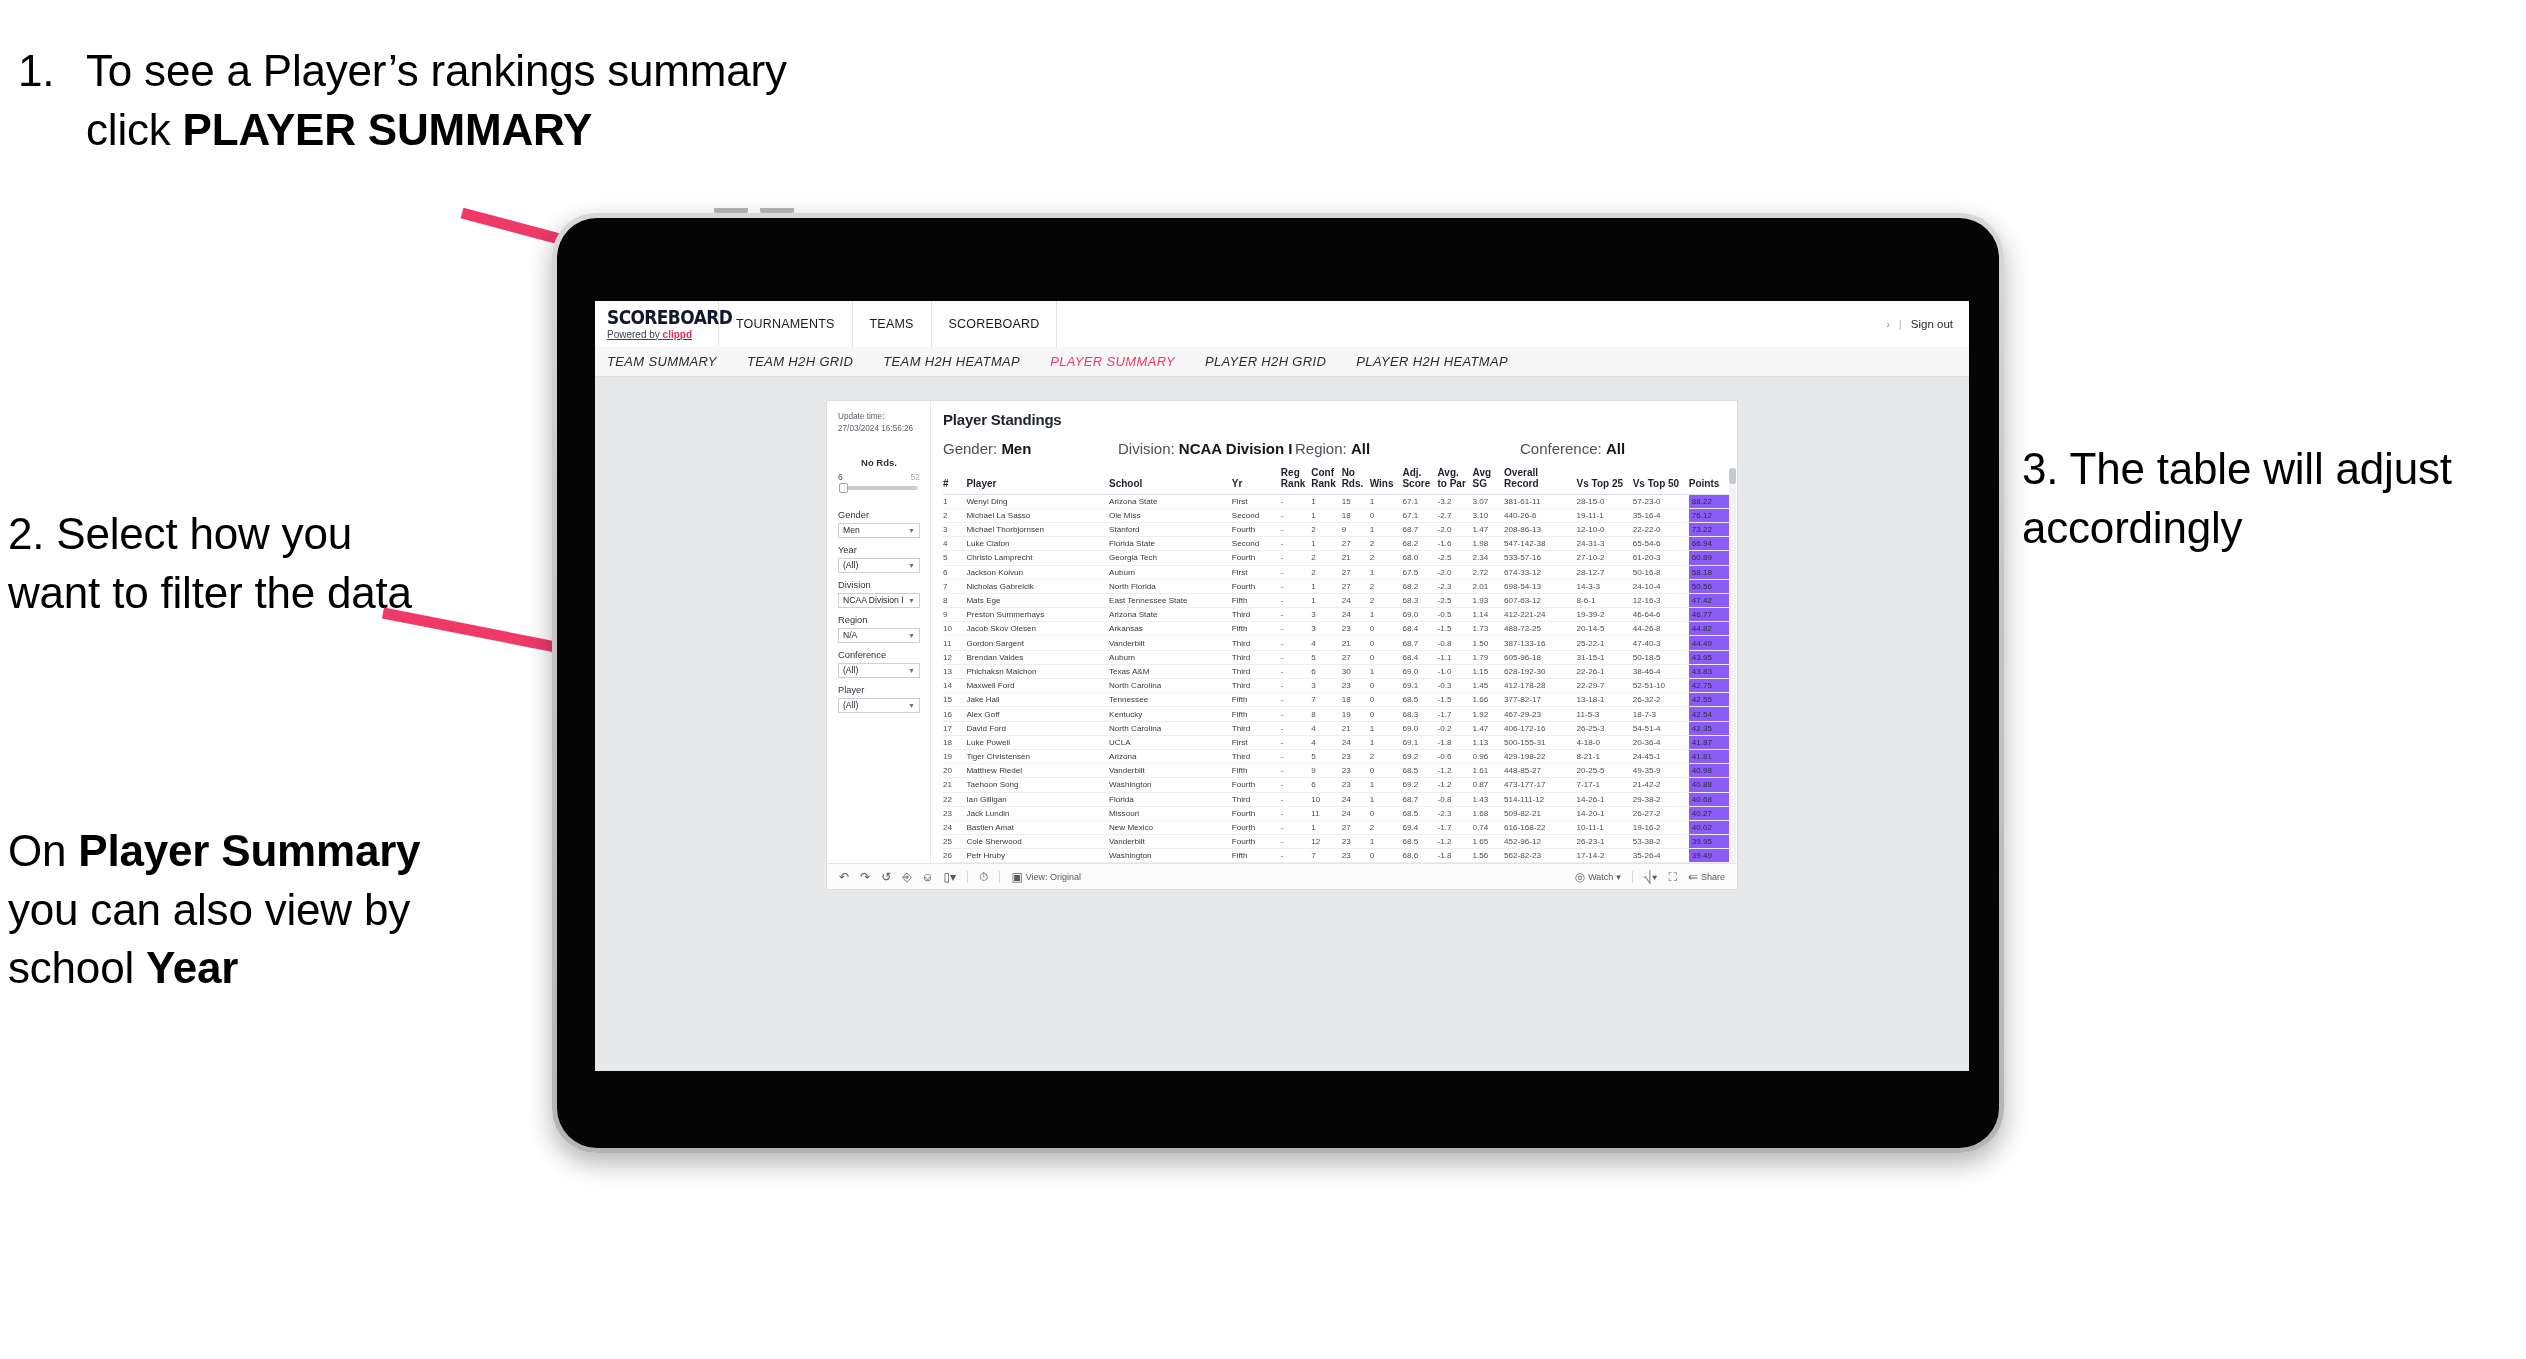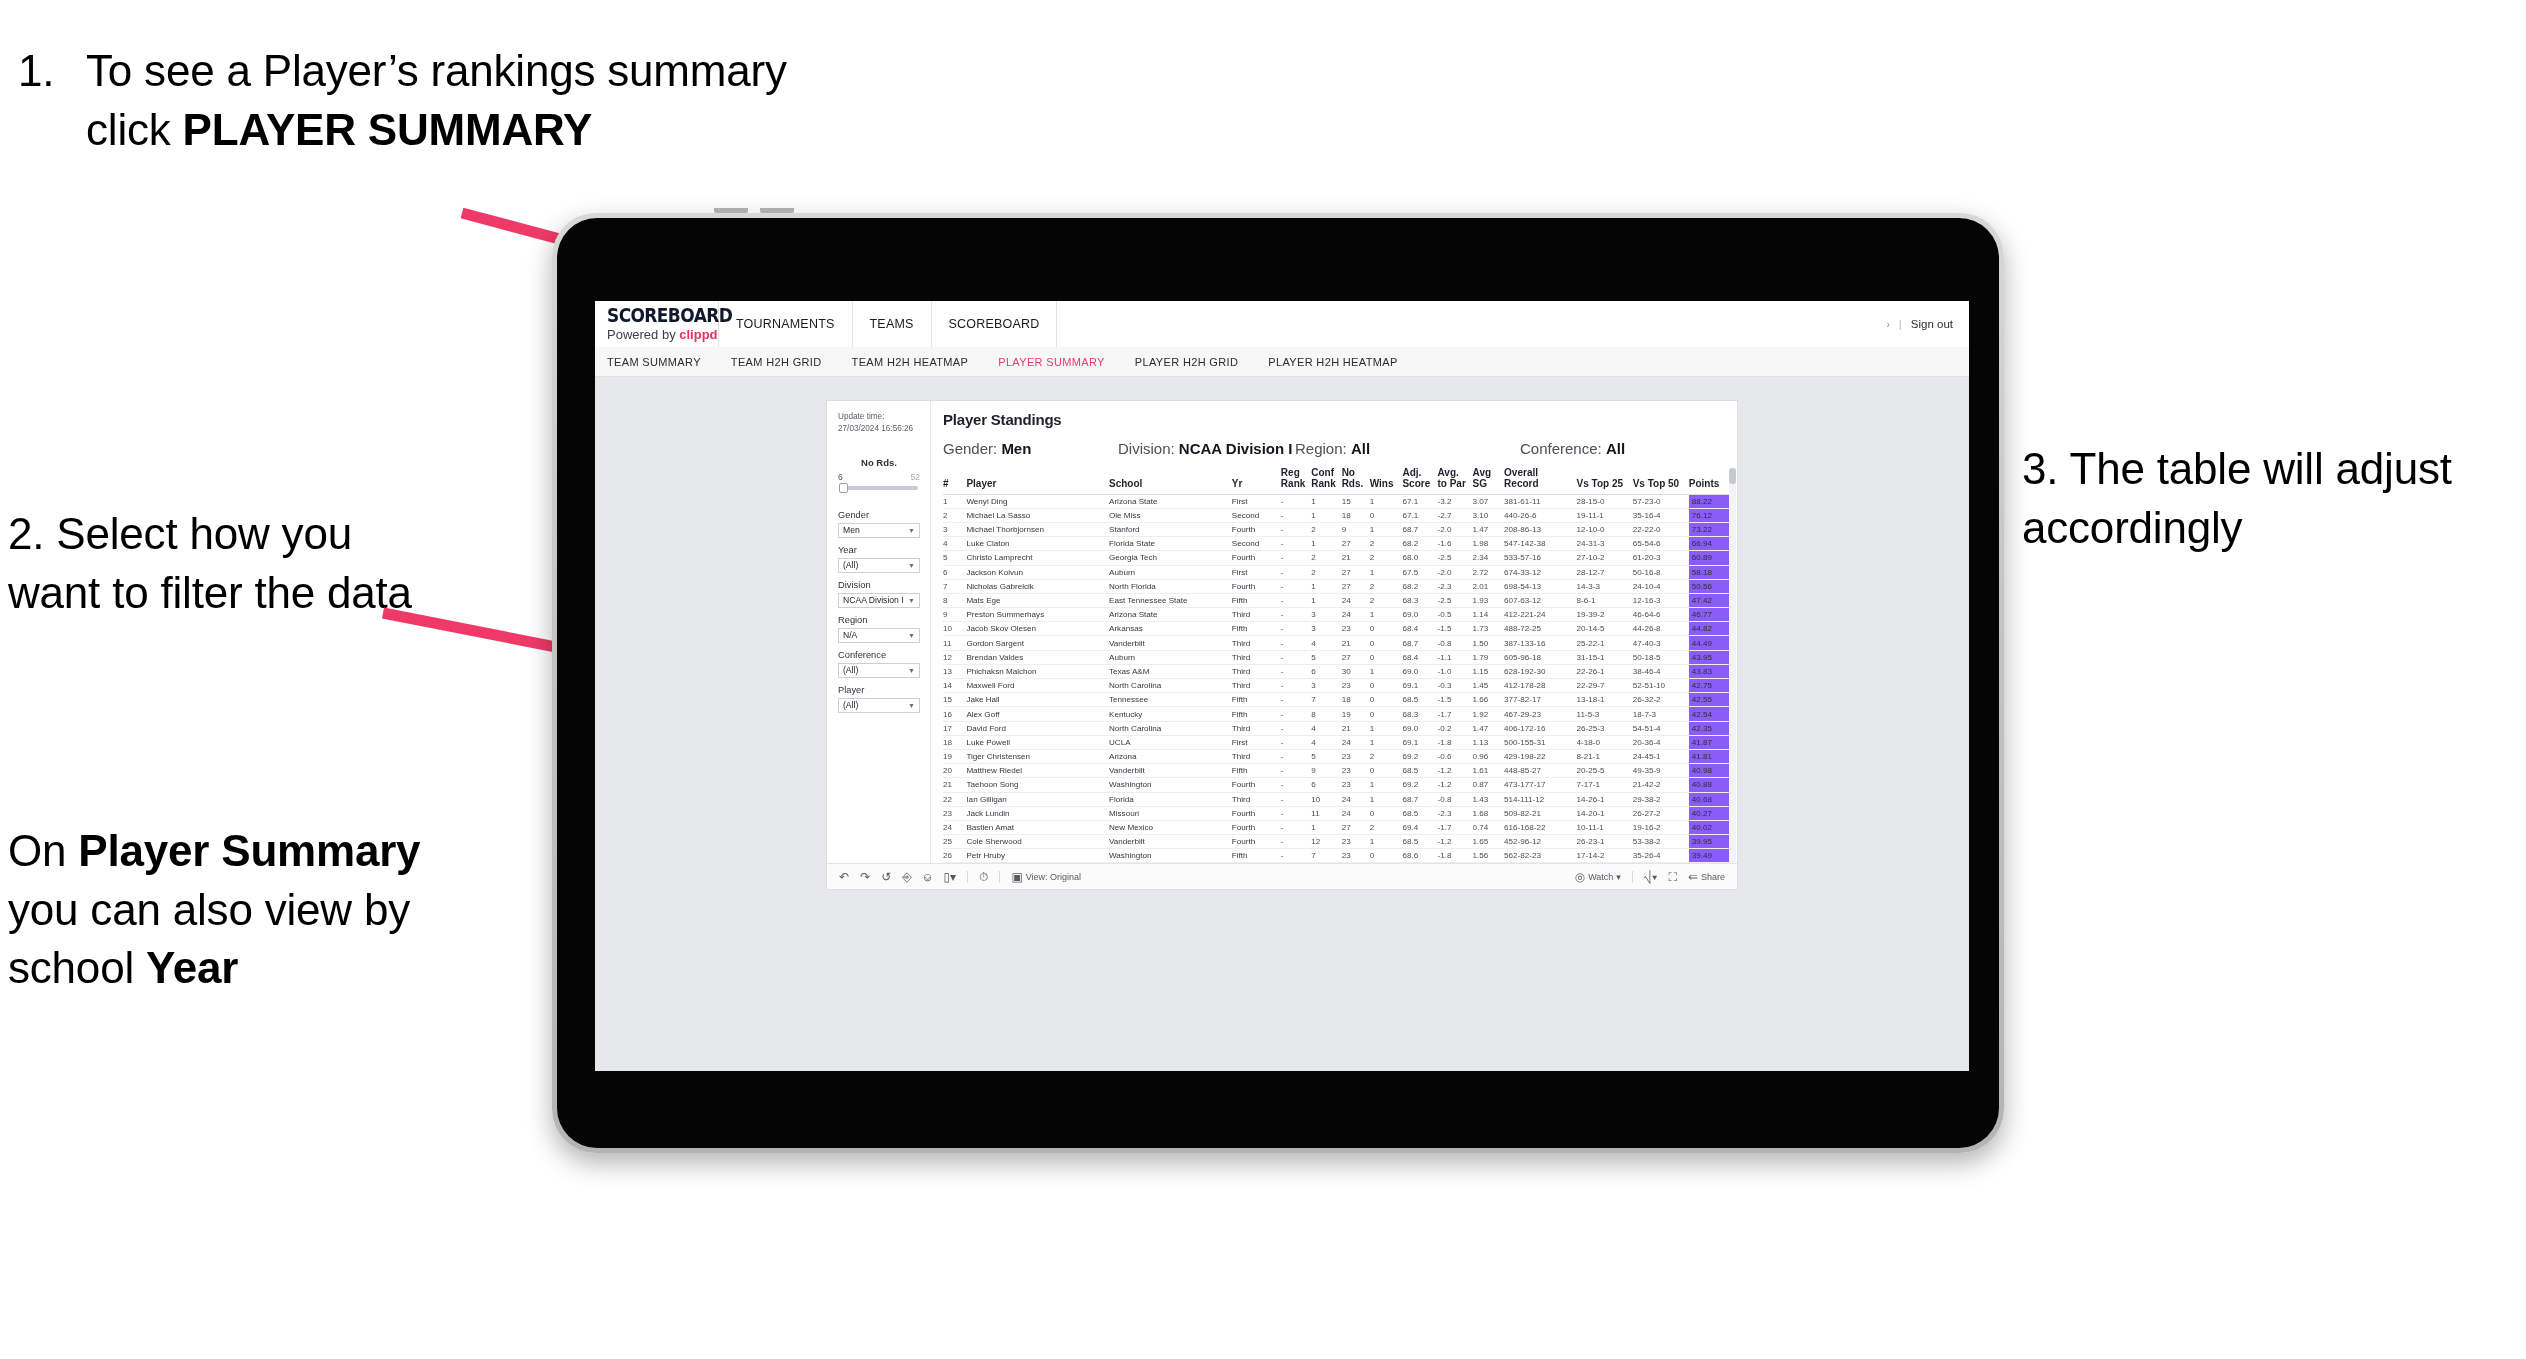--- a/index.html
+++ b/index.html
@@ -87,24 +87,25 @@
     font-family: "DejaVu Sans", sans-serif;
     font-weight: 700;
     font-size: 17px;
     letter-spacing: -0.6px;
     color: #11182b;
     line-height: 1;
     transform: scaleY(1.12);
     transform-origin: left center;
   }
   #logo-sub {
-    font-size: 13px;
+    font-size: 10px;
     color: #3b3f4a;
     margin-top: 4px;
     line-height: 1;
+    text-decoration: underline;
   }
   #logo-sub .brand { color: #e8315f; font-weight: 700; }
 
   .navitem {
     display: flex; align-items: center;
     padding: 0 17px;
     font-size: 12.5px;
     color: #1b1b1b;
     border-right: 1px solid #e4e4e4;
     white-space: nowrap;
@@ -125,29 +126,29 @@
   #subnav {
     height: 30px;
     background: #f7f7f8;
     border-bottom: 1px solid #e0e0e2;
     display: flex; align-items: center;
     padding-left: 12px;
     flex: none;
     position: relative;
   }
   .subtab {
-    font-size: 11px;
+    font-size: 13px;
     color: #2c2c2c;
     padding: 0 16px 0 0;
     margin-right: 14px;
     letter-spacing: .35px;
     white-space: nowrap;
     position: relative;
     height: 100%;
-    display: flex; align-items: center;
+    display: flex; align-items: center; font-style: italic;
   }
   .subtab.active { color: #ed3a68; }
 
   
   #work {
     flex: 1;
     background: #e6e8ea;
     display: flex;
     justify-content: center;
     padding-top: 24px;

